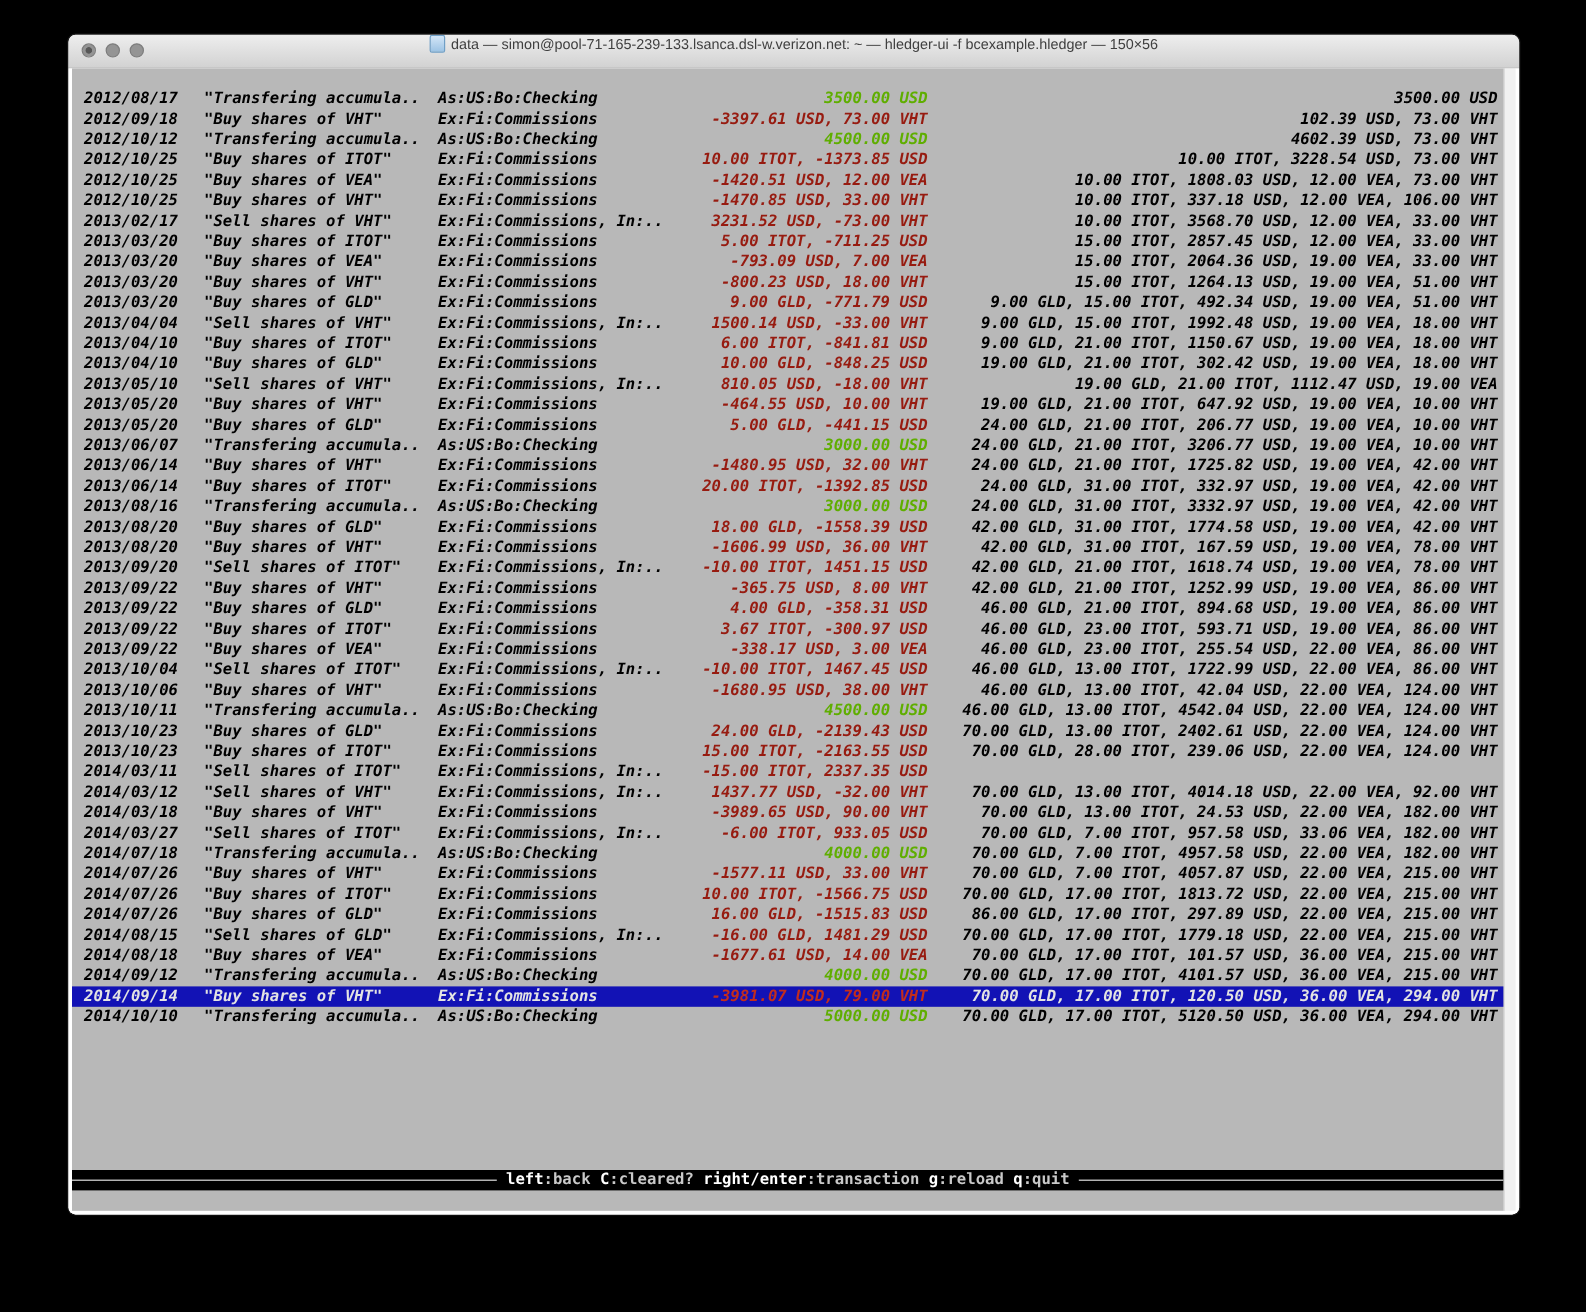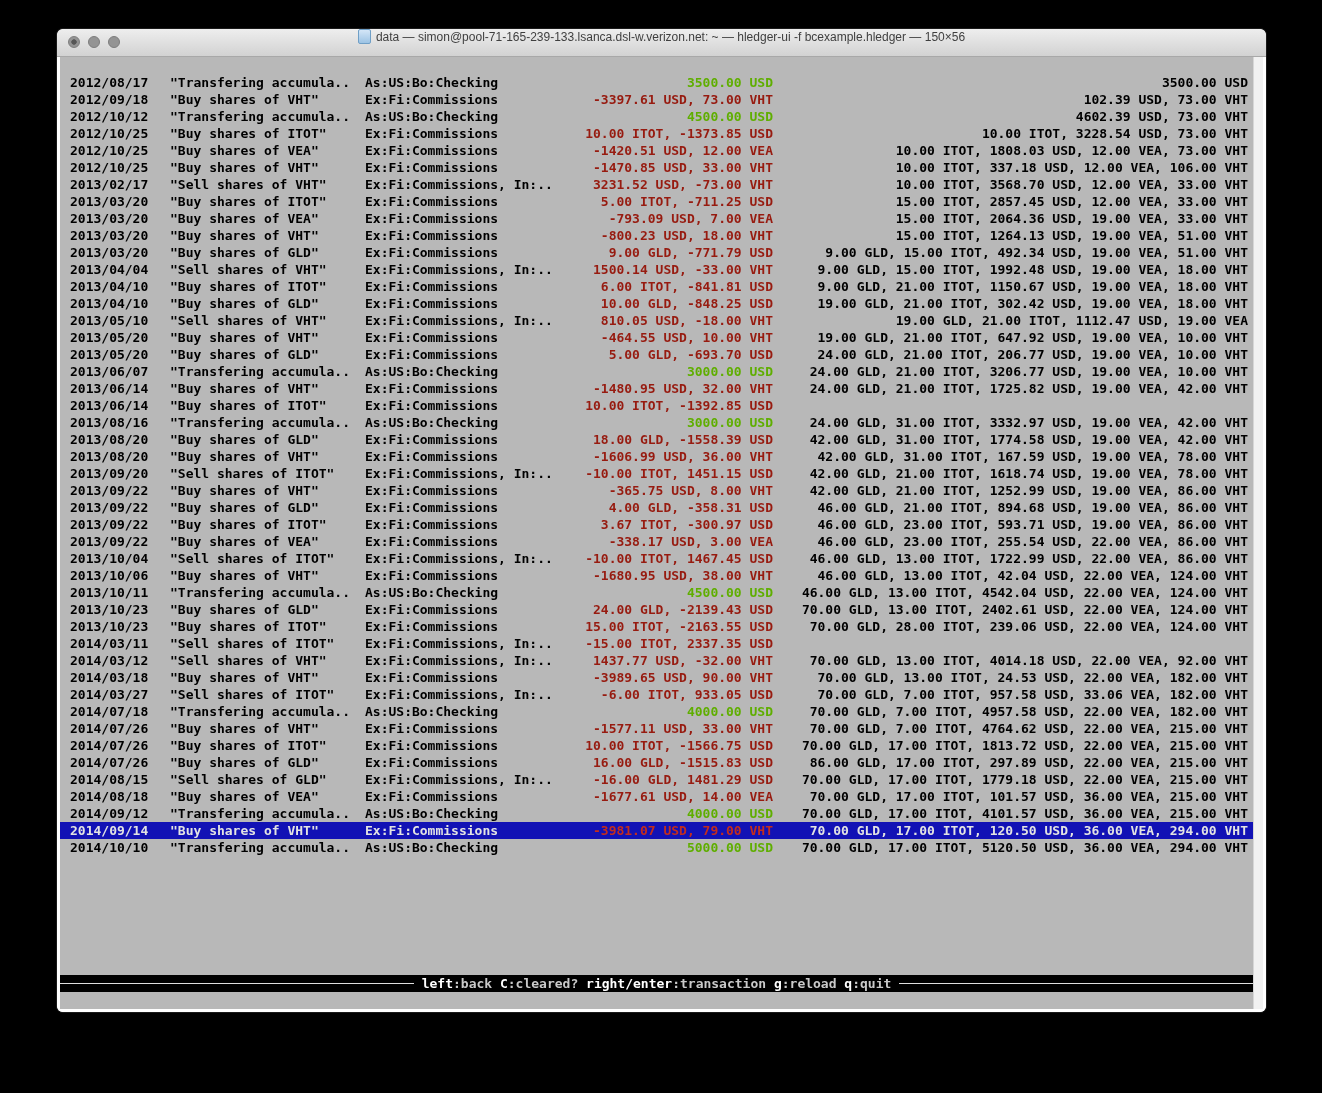--- a/index.html
+++ b/index.html
@@ -22,21 +22,21 @@
         font:bold 13px "DejaVu Sans Mono",monospace;color:#000;overflow:hidden;}
   .scrollbar{width:10px;height:952px;background:#f1f1f1;border-left:1px solid #d6d6d6;box-sizing:border-box;}
   .bar{position:relative;height:17px;line-height:17px;background:#000;text-align:center;white-space:nowrap;}
   .bar::before{content:"";position:absolute;left:0;right:0;top:8px;height:1px;background:#dedede;}
   .bar .bar-text{position:relative;background:#000;padding:0 8px;color:#c9c9c9;}
   .bar b{color:#ffffff;}
   .bar.bottom{position:absolute;left:0;right:0;bottom:17px;}
   
   .rows{position:absolute;top:17px;left:0;right:0;}
   .row{display:grid;grid-template-columns:100px 195px 215px 193px 1fr;
-       height:17px;line-height:17px;padding:0 5px 0 10px;white-space:pre;overflow:hidden;}
+       height:17px;line-height:17px;padding:0 5px 0 10px;white-space:pre;overflow:hidden;font-style:italic;}
   .row .chg,.row .bal{text-align:right;}
   .chg.red{color:var(--neg,#971b10);text-align:right;}
   .chg.green{color:var(--pos,#5fae00);}
   .row.selected{background:var(--sel-bg,#1212b5);color:#e3e3e3;}
   .row.selected .chg.red{color:#c22d1e;}
 </style>
 </head>
 <body>
 
 <div class="screen">
@@ -67,43 +67,43 @@
             <div class="row"><span class="date">2013/02/17</span><span class="desc">"Sell shares of VHT"</span><span class="acct">Ex:Fi:Commissions, In:..</span><span class="chg red">3231.52 USD, -73.00 VHT</span><span class="bal">10.00 ITOT, 3568.70 USD, 12.00 VEA, 33.00 VHT</span></div>
             <div class="row"><span class="date">2013/03/20</span><span class="desc">"Buy shares of ITOT"</span><span class="acct">Ex:Fi:Commissions</span><span class="chg red">5.00 ITOT, -711.25 USD</span><span class="bal">15.00 ITOT, 2857.45 USD, 12.00 VEA, 33.00 VHT</span></div>
             <div class="row"><span class="date">2013/03/20</span><span class="desc">"Buy shares of VEA"</span><span class="acct">Ex:Fi:Commissions</span><span class="chg red">-793.09 USD, 7.00 VEA</span><span class="bal">15.00 ITOT, 2064.36 USD, 19.00 VEA, 33.00 VHT</span></div>
             <div class="row"><span class="date">2013/03/20</span><span class="desc">"Buy shares of VHT"</span><span class="acct">Ex:Fi:Commissions</span><span class="chg red">-800.23 USD, 18.00 VHT</span><span class="bal">15.00 ITOT, 1264.13 USD, 19.00 VEA, 51.00 VHT</span></div>
             <div class="row"><span class="date">2013/03/20</span><span class="desc">"Buy shares of GLD"</span><span class="acct">Ex:Fi:Commissions</span><span class="chg red">9.00 GLD, -771.79 USD</span><span class="bal">9.00 GLD, 15.00 ITOT, 492.34 USD, 19.00 VEA, 51.00 VHT</span></div>
             <div class="row"><span class="date">2013/04/04</span><span class="desc">"Sell shares of VHT"</span><span class="acct">Ex:Fi:Commissions, In:..</span><span class="chg red">1500.14 USD, -33.00 VHT</span><span class="bal">9.00 GLD, 15.00 ITOT, 1992.48 USD, 19.00 VEA, 18.00 VHT</span></div>
             <div class="row"><span class="date">2013/04/10</span><span class="desc">"Buy shares of ITOT"</span><span class="acct">Ex:Fi:Commissions</span><span class="chg red">6.00 ITOT, -841.81 USD</span><span class="bal">9.00 GLD, 21.00 ITOT, 1150.67 USD, 19.00 VEA, 18.00 VHT</span></div>
             <div class="row"><span class="date">2013/04/10</span><span class="desc">"Buy shares of GLD"</span><span class="acct">Ex:Fi:Commissions</span><span class="chg red">10.00 GLD, -848.25 USD</span><span class="bal">19.00 GLD, 21.00 ITOT, 302.42 USD, 19.00 VEA, 18.00 VHT</span></div>
             <div class="row"><span class="date">2013/05/10</span><span class="desc">"Sell shares of VHT"</span><span class="acct">Ex:Fi:Commissions, In:..</span><span class="chg red">810.05 USD, -18.00 VHT</span><span class="bal">19.00 GLD, 21.00 ITOT, 1112.47 USD, 19.00 VEA</span></div>
             <div class="row"><span class="date">2013/05/20</span><span class="desc">"Buy shares of VHT"</span><span class="acct">Ex:Fi:Commissions</span><span class="chg red">-464.55 USD, 10.00 VHT</span><span class="bal">19.00 GLD, 21.00 ITOT, 647.92 USD, 19.00 VEA, 10.00 VHT</span></div>
-            <div class="row"><span class="date">2013/05/20</span><span class="desc">"Buy shares of GLD"</span><span class="acct">Ex:Fi:Commissions</span><span class="chg red">5.00 GLD, -693.70 USD</span><span class="bal">24.00 GLD, 21.00 ITOT, 206.77 USD, 19.00 VEA, 10.00 VHT</span></div>
+            <div class="row"><span class="date">2013/05/20</span><span class="desc">"Buy shares of GLD"</span><span class="acct">Ex:Fi:Commissions</span><span class="chg red">5.00 GLD, -441.15 USD</span><span class="bal">24.00 GLD, 21.00 ITOT, 206.77 USD, 19.00 VEA, 10.00 VHT</span></div>
             <div class="row"><span class="date">2013/06/07</span><span class="desc">"Transfering accumula..</span><span class="acct">As:US:Bo:Checking</span><span class="chg green">3000.00 USD</span><span class="bal">24.00 GLD, 21.00 ITOT, 3206.77 USD, 19.00 VEA, 10.00 VHT</span></div>
             <div class="row"><span class="date">2013/06/14</span><span class="desc">"Buy shares of VHT"</span><span class="acct">Ex:Fi:Commissions</span><span class="chg red">-1480.95 USD, 32.00 VHT</span><span class="bal">24.00 GLD, 21.00 ITOT, 1725.82 USD, 19.00 VEA, 42.00 VHT</span></div>
-            <div class="row"><span class="date">2013/06/14</span><span class="desc">"Buy shares of ITOT"</span><span class="acct">Ex:Fi:Commissions</span><span class="chg red">10.00 ITOT, -1392.85 USD</span></div>
+            <div class="row"><span class="date">2013/06/14</span><span class="desc">"Buy shares of ITOT"</span><span class="acct">Ex:Fi:Commissions</span><span class="chg red">20.00 ITOT, -1392.85 USD</span><span class="bal">24.00 GLD, 31.00 ITOT, 332.97 USD, 19.00 VEA, 42.00 VHT</span></div>
             <div class="row"><span class="date">2013/08/16</span><span class="desc">"Transfering accumula..</span><span class="acct">As:US:Bo:Checking</span><span class="chg green">3000.00 USD</span><span class="bal">24.00 GLD, 31.00 ITOT, 3332.97 USD, 19.00 VEA, 42.00 VHT</span></div>
             <div class="row"><span class="date">2013/08/20</span><span class="desc">"Buy shares of GLD"</span><span class="acct">Ex:Fi:Commissions</span><span class="chg red">18.00 GLD, -1558.39 USD</span><span class="bal">42.00 GLD, 31.00 ITOT, 1774.58 USD, 19.00 VEA, 42.00 VHT</span></div>
             <div class="row"><span class="date">2013/08/20</span><span class="desc">"Buy shares of VHT"</span><span class="acct">Ex:Fi:Commissions</span><span class="chg red">-1606.99 USD, 36.00 VHT</span><span class="bal">42.00 GLD, 31.00 ITOT, 167.59 USD, 19.00 VEA, 78.00 VHT</span></div>
             <div class="row"><span class="date">2013/09/20</span><span class="desc">"Sell shares of ITOT"</span><span class="acct">Ex:Fi:Commissions, In:..</span><span class="chg red">-10.00 ITOT, 1451.15 USD</span><span class="bal">42.00 GLD, 21.00 ITOT, 1618.74 USD, 19.00 VEA, 78.00 VHT</span></div>
             <div class="row"><span class="date">2013/09/22</span><span class="desc">"Buy shares of VHT"</span><span class="acct">Ex:Fi:Commissions</span><span class="chg red">-365.75 USD, 8.00 VHT</span><span class="bal">42.00 GLD, 21.00 ITOT, 1252.99 USD, 19.00 VEA, 86.00 VHT</span></div>
             <div class="row"><span class="date">2013/09/22</span><span class="desc">"Buy shares of GLD"</span><span class="acct">Ex:Fi:Commissions</span><span class="chg red">4.00 GLD, -358.31 USD</span><span class="bal">46.00 GLD, 21.00 ITOT, 894.68 USD, 19.00 VEA, 86.00 VHT</span></div>
             <div class="row"><span class="date">2013/09/22</span><span class="desc">"Buy shares of ITOT"</span><span class="acct">Ex:Fi:Commissions</span><span class="chg red">3.67 ITOT, -300.97 USD</span><span class="bal">46.00 GLD, 23.00 ITOT, 593.71 USD, 19.00 VEA, 86.00 VHT</span></div>
             <div class="row"><span class="date">2013/09/22</span><span class="desc">"Buy shares of VEA"</span><span class="acct">Ex:Fi:Commissions</span><span class="chg red">-338.17 USD, 3.00 VEA</span><span class="bal">46.00 GLD, 23.00 ITOT, 255.54 USD, 22.00 VEA, 86.00 VHT</span></div>
             <div class="row"><span class="date">2013/10/04</span><span class="desc">"Sell shares of ITOT"</span><span class="acct">Ex:Fi:Commissions, In:..</span><span class="chg red">-10.00 ITOT, 1467.45 USD</span><span class="bal">46.00 GLD, 13.00 ITOT, 1722.99 USD, 22.00 VEA, 86.00 VHT</span></div>
             <div class="row"><span class="date">2013/10/06</span><span class="desc">"Buy shares of VHT"</span><span class="acct">Ex:Fi:Commissions</span><span class="chg red">-1680.95 USD, 38.00 VHT</span><span class="bal">46.00 GLD, 13.00 ITOT, 42.04 USD, 22.00 VEA, 124.00 VHT</span></div>
             <div class="row"><span class="date">2013/10/11</span><span class="desc">"Transfering accumula..</span><span class="acct">As:US:Bo:Checking</span><span class="chg green">4500.00 USD</span><span class="bal">46.00 GLD, 13.00 ITOT, 4542.04 USD, 22.00 VEA, 124.00 VHT</span></div>
             <div class="row"><span class="date">2013/10/23</span><span class="desc">"Buy shares of GLD"</span><span class="acct">Ex:Fi:Commissions</span><span class="chg red">24.00 GLD, -2139.43 USD</span><span class="bal">70.00 GLD, 13.00 ITOT, 2402.61 USD, 22.00 VEA, 124.00 VHT</span></div>
             <div class="row"><span class="date">2013/10/23</span><span class="desc">"Buy shares of ITOT"</span><span class="acct">Ex:Fi:Commissions</span><span class="chg red">15.00 ITOT, -2163.55 USD</span><span class="bal">70.00 GLD, 28.00 ITOT, 239.06 USD, 22.00 VEA, 124.00 VHT</span></div>
             <div class="row"><span class="date">2014/03/11</span><span class="desc">"Sell shares of ITOT"</span><span class="acct">Ex:Fi:Commissions, In:..</span><span class="chg red">-15.00 ITOT, 2337.35 USD</span></div>
             <div class="row"><span class="date">2014/03/12</span><span class="desc">"Sell shares of VHT"</span><span class="acct">Ex:Fi:Commissions, In:..</span><span class="chg red">1437.77 USD, -32.00 VHT</span><span class="bal">70.00 GLD, 13.00 ITOT, 4014.18 USD, 22.00 VEA, 92.00 VHT</span></div>
             <div class="row"><span class="date">2014/03/18</span><span class="desc">"Buy shares of VHT"</span><span class="acct">Ex:Fi:Commissions</span><span class="chg red">-3989.65 USD, 90.00 VHT</span><span class="bal">70.00 GLD, 13.00 ITOT, 24.53 USD, 22.00 VEA, 182.00 VHT</span></div>
             <div class="row"><span class="date">2014/03/27</span><span class="desc">"Sell shares of ITOT"</span><span class="acct">Ex:Fi:Commissions, In:..</span><span class="chg red">-6.00 ITOT, 933.05 USD</span><span class="bal">70.00 GLD, 7.00 ITOT, 957.58 USD, 33.06 VEA, 182.00 VHT</span></div>
             <div class="row"><span class="date">2014/07/18</span><span class="desc">"Transfering accumula..</span><span class="acct">As:US:Bo:Checking</span><span class="chg green">4000.00 USD</span><span class="bal">70.00 GLD, 7.00 ITOT, 4957.58 USD, 22.00 VEA, 182.00 VHT</span></div>
-            <div class="row"><span class="date">2014/07/26</span><span class="desc">"Buy shares of VHT"</span><span class="acct">Ex:Fi:Commissions</span><span class="chg red">-1577.11 USD, 33.00 VHT</span><span class="bal">70.00 GLD, 7.00 ITOT, 4764.62 USD, 22.00 VEA, 215.00 VHT</span></div>
+            <div class="row"><span class="date">2014/07/26</span><span class="desc">"Buy shares of VHT"</span><span class="acct">Ex:Fi:Commissions</span><span class="chg red">-1577.11 USD, 33.00 VHT</span><span class="bal">70.00 GLD, 7.00 ITOT, 4057.87 USD, 22.00 VEA, 215.00 VHT</span></div>
             <div class="row"><span class="date">2014/07/26</span><span class="desc">"Buy shares of ITOT"</span><span class="acct">Ex:Fi:Commissions</span><span class="chg red">10.00 ITOT, -1566.75 USD</span><span class="bal">70.00 GLD, 17.00 ITOT, 1813.72 USD, 22.00 VEA, 215.00 VHT</span></div>
             <div class="row"><span class="date">2014/07/26</span><span class="desc">"Buy shares of GLD"</span><span class="acct">Ex:Fi:Commissions</span><span class="chg red">16.00 GLD, -1515.83 USD</span><span class="bal">86.00 GLD, 17.00 ITOT, 297.89 USD, 22.00 VEA, 215.00 VHT</span></div>
             <div class="row"><span class="date">2014/08/15</span><span class="desc">"Sell shares of GLD"</span><span class="acct">Ex:Fi:Commissions, In:..</span><span class="chg red">-16.00 GLD, 1481.29 USD</span><span class="bal">70.00 GLD, 17.00 ITOT, 1779.18 USD, 22.00 VEA, 215.00 VHT</span></div>
             <div class="row"><span class="date">2014/08/18</span><span class="desc">"Buy shares of VEA"</span><span class="acct">Ex:Fi:Commissions</span><span class="chg red">-1677.61 USD, 14.00 VEA</span><span class="bal">70.00 GLD, 17.00 ITOT, 101.57 USD, 36.00 VEA, 215.00 VHT</span></div>
             <div class="row"><span class="date">2014/09/12</span><span class="desc">"Transfering accumula..</span><span class="acct">As:US:Bo:Checking</span><span class="chg green">4000.00 USD</span><span class="bal">70.00 GLD, 17.00 ITOT, 4101.57 USD, 36.00 VEA, 215.00 VHT</span></div>
             <div class="row selected"><span class="date">2014/09/14</span><span class="desc">"Buy shares of VHT"</span><span class="acct">Ex:Fi:Commissions</span><span class="chg red">-3981.07 USD, 79.00 VHT</span><span class="bal">70.00 GLD, 17.00 ITOT, 120.50 USD, 36.00 VEA, 294.00 VHT</span></div>
             <div class="row"><span class="date">2014/10/10</span><span class="desc">"Transfering accumula..</span><span class="acct">As:US:Bo:Checking</span><span class="chg green">5000.00 USD</span><span class="bal">70.00 GLD, 17.00 ITOT, 5120.50 USD, 36.00 VEA, 294.00 VHT</span></div>
           </div>
 
         <div class="bar bottom">

